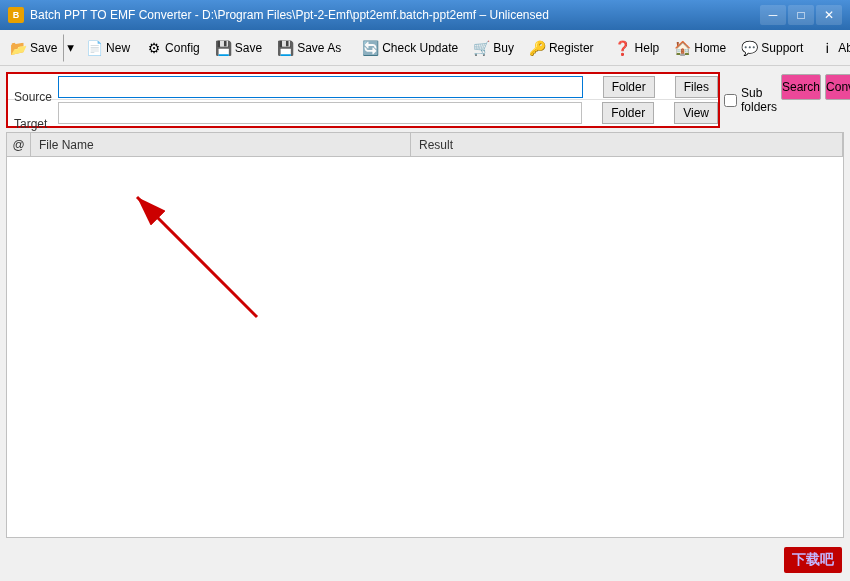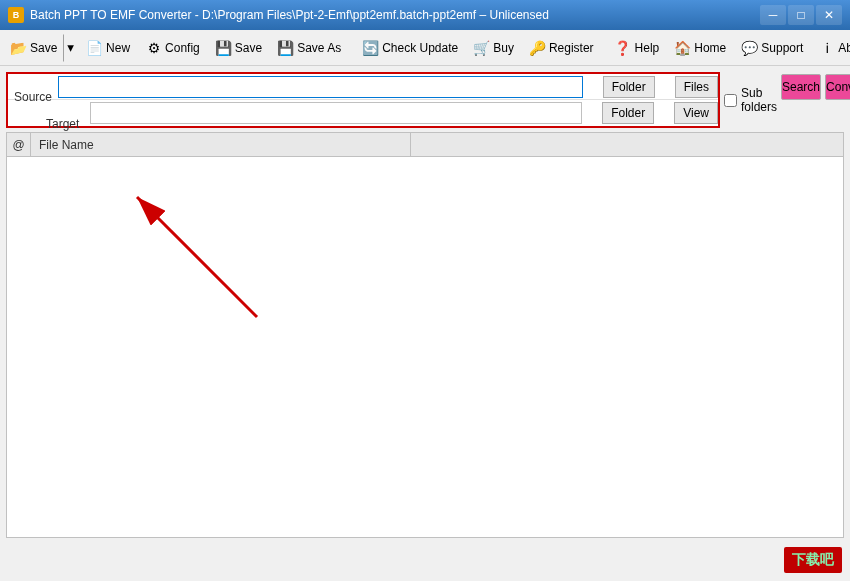--- a/index.html
+++ b/index.html
@@ -81,21 +81,21 @@
       display: flex; align-items: center;
     }
     .open-main { border-right: none; border-radius: 2px 0 0 2px; }
     .open-arrow { border-left: 1px solid #a0a0a0; border-radius: 0 2px 2px 0; padding: 3px 3px; height: 28px; display: flex; align-items: center; background: transparent; border-top: 1px solid transparent; border-bottom: 1px solid transparent; border-right: 1px solid transparent; cursor: pointer; }
     .row-line {
       display: flex;
       align-items: center;
       height: 26px;
       border-bottom: 1px solid #e0e0e0;
     }
-    .row-line:last-child { border-bottom: none; padding-left: 32px; }
+    .row-line:last-child { border-bottom: none; }
     .row-label {
       width: 50px;
       padding-left: 6px;
       color: #333;
       font-size: 12px;
       flex-shrink: 0;
       margin-top: 21px;
     }
     .row-input {
       flex: 1;
@@ -145,21 +145,21 @@
       font-size: 12px;
       border-radius: 2px;
     }
 
     
     .watermark {
       position: fixed;
       bottom: 8px;
       right: 8px;
       background: #c00000;
-      color: #86efac;
+      color: #c4b5fd;
       font-size: 14px;
       font-weight: bold;
       padding: 4px 8px;
       border-radius: 2px;
     }
     .left-section {
       flex: 1;
       border: 1px solid #c0c0c0;
       background: white;
       position: relative;
@@ -287,20 +287,23 @@
 
 <div style="margin: 0 6px 6px 6px; position:relative;">
   <div class="left-section">
 
     <div class="file-list-header">
       <div class="file-list-header-cell col-num">
         <span>@</span>
       </div>
       <div class="file-list-header-cell col-name">
         <span>File Name</span>
+      </div>
+      <div class="file-list-header-cell col-result">
+        <span>Result</span>
       </div>
     </div>
 
     <div class="file-list-body">
 
       <svg style="position:absolute; top:20px; left:80px; width:200px; height:150px; pointer-events:none;">
         <defs>
           <marker id="arrowhead" markerWidth="10" markerHeight="7" refX="10" refY="3.5" orient="auto">
             <polygon points="0 0, 10 3.5, 0 7" fill="#cc0000"></polygon>
           </marker>

